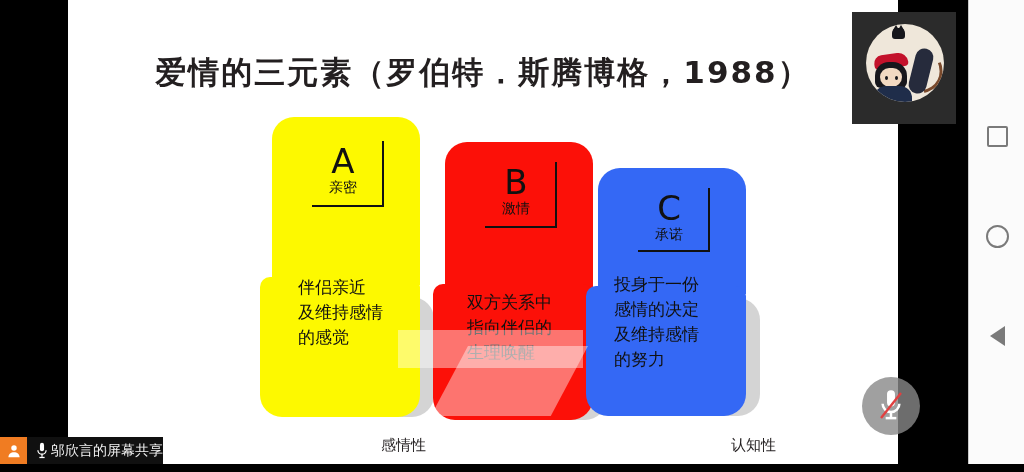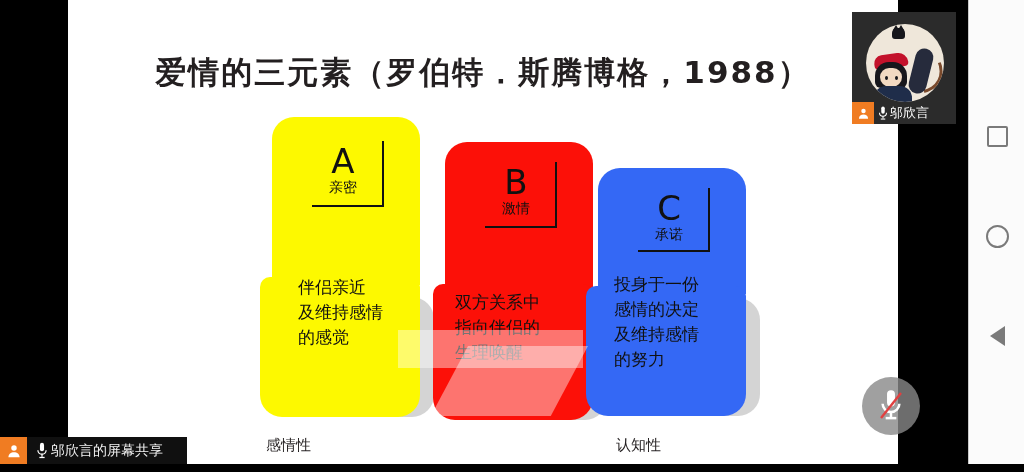--- a/index.html
+++ b/index.html
@@ -120,21 +120,21 @@
   .wash {
     position: absolute;
     background: rgba(255,255,255,0.42);
     pointer-events: none;
   }
 
   .axis-label {
     position: absolute;
     font-size: 15px;
     color: #231f20;
-    text-align: left;
+    text-align: right;
     font-family: "DejaVu Sans", "Liberation Sans", sans-serif;
   }
 
   
   #video-tile {
     position: absolute;
     left: 852px;
     top: 12px;
     width: 104px;
     height: 112px;
@@ -253,21 +253,21 @@
     height: 27px;
     display: flex;
     align-items: center;
     background: #101010;
   }
   #share-banner .person-chip { width: 27px; height: 27px; }
   #share-text {
     color: #f2f2f2;
     font-size: 14px;
     line-height: 27px;
-    padding: 0 24px 0 2px;
+    padding: 0 0 0 2px;
     white-space: nowrap;
     font-family: "DejaVu Sans", "Liberation Sans", sans-serif;
   }
 
   
   #mute-fab {
     position: absolute;
     left: 862px;
     top: 377px;
     width: 58px;
@@ -350,21 +350,21 @@
       <div class="card card-red">
         <div class="card-top" style="left:12px; top:0px;   width:148px; height:150px;"></div>
         <div class="card-bottom" style="left:0px;  top:142px; width:160px; height:136px;"></div>
       </div>
       <div class="tag-block" style="left:44px; top:22px; width:78px;">
         <div class="tag-letter">B</div>
         <div class="tag-sub">激情</div>
       </div>
       <div class="tag-rule-v" style="left:122px; top:20px; height:66px;"></div>
       <div class="tag-rule-h" style="left:52px;  top:84px; width:72px;"></div>
-      <div class="card-body" style="left:22px; top:148px; width:140px;">双方关系中
+      <div class="card-body" style="left:34px; top:148px; width:140px;">双方关系中
 指向伴侣的
 生理唤醒</div>
     </div>
 
     <div class="card-wrap" style="left:518px; top:168px; width:170px; height:248px;">
       <div class="card-shadow" style="left:14px; top:130px; width:160px; height:118px;"></div>
       <div class="card card-blue">
         <div class="card-top" style="left:12px; top:0px;   width:148px; height:126px;"></div>
         <div class="card-bottom" style="left:0px;  top:118px; width:160px; height:130px;"></div>
       </div>
@@ -392,37 +392,20 @@
       <div class="av-broom"></div>
       <div class="av-cat"></div>
       <div class="av-arm"></div>
       <div class="av-hairband"></div>
       <div class="av-hair"></div>
       <div class="av-face"></div>
       <div class="av-eye l"></div>
       <div class="av-eye r"></div>
       <div class="av-body"></div>
     </div>
-    <div id="tile-bar">
-      <div class="person-chip">
-        <svg width="13" height="13" viewBox="0 0 24 24" aria-hidden="true">
-          <circle cx="12" cy="7.4" r="4.1" fill="#ffffff"></circle>
-          <path d="M3.6 21.5c0-4.9 3.8-7.6 8.4-7.6s8.4 2.7 8.4 7.6z" fill="#ffffff"></path>
-        </svg>
-      </div>
-      <span style="display:inline-flex;align-items:center;margin-left:3px;">
-        <svg width="12" height="15" viewBox="0 0 24 30" aria-hidden="true">
-          <rect x="8.5" y="1" width="7" height="14.5" rx="3.5" fill="#ffffff"></rect>
-          <path d="M5 13.5a7 7 0 0 0 14 0" fill="none" stroke="#ffffff" stroke-width="2.2"></path>
-          <rect x="10.9" y="20" width="2.2" height="5" fill="#ffffff"></rect>
-          <rect x="7.5" y="25" width="9" height="2.2" fill="#ffffff"></rect>
-        </svg>
-      </span>
-      <span class="tile-name">邬欣言</span>
-    </div>
   </div>
 
   <div id="share-banner">
     <div class="person-chip">
       <svg width="16" height="16" viewBox="0 0 24 24" aria-hidden="true">
         <circle cx="12" cy="7.4" r="4.1" fill="#ffffff"></circle>
         <path d="M3.6 21.5c0-4.9 3.8-7.6 8.4-7.6s8.4 2.7 8.4 7.6z" fill="#ffffff"></path>
       </svg>
     </div>
     <span style="display:inline-flex;align-items:center;margin-left:8px;">

